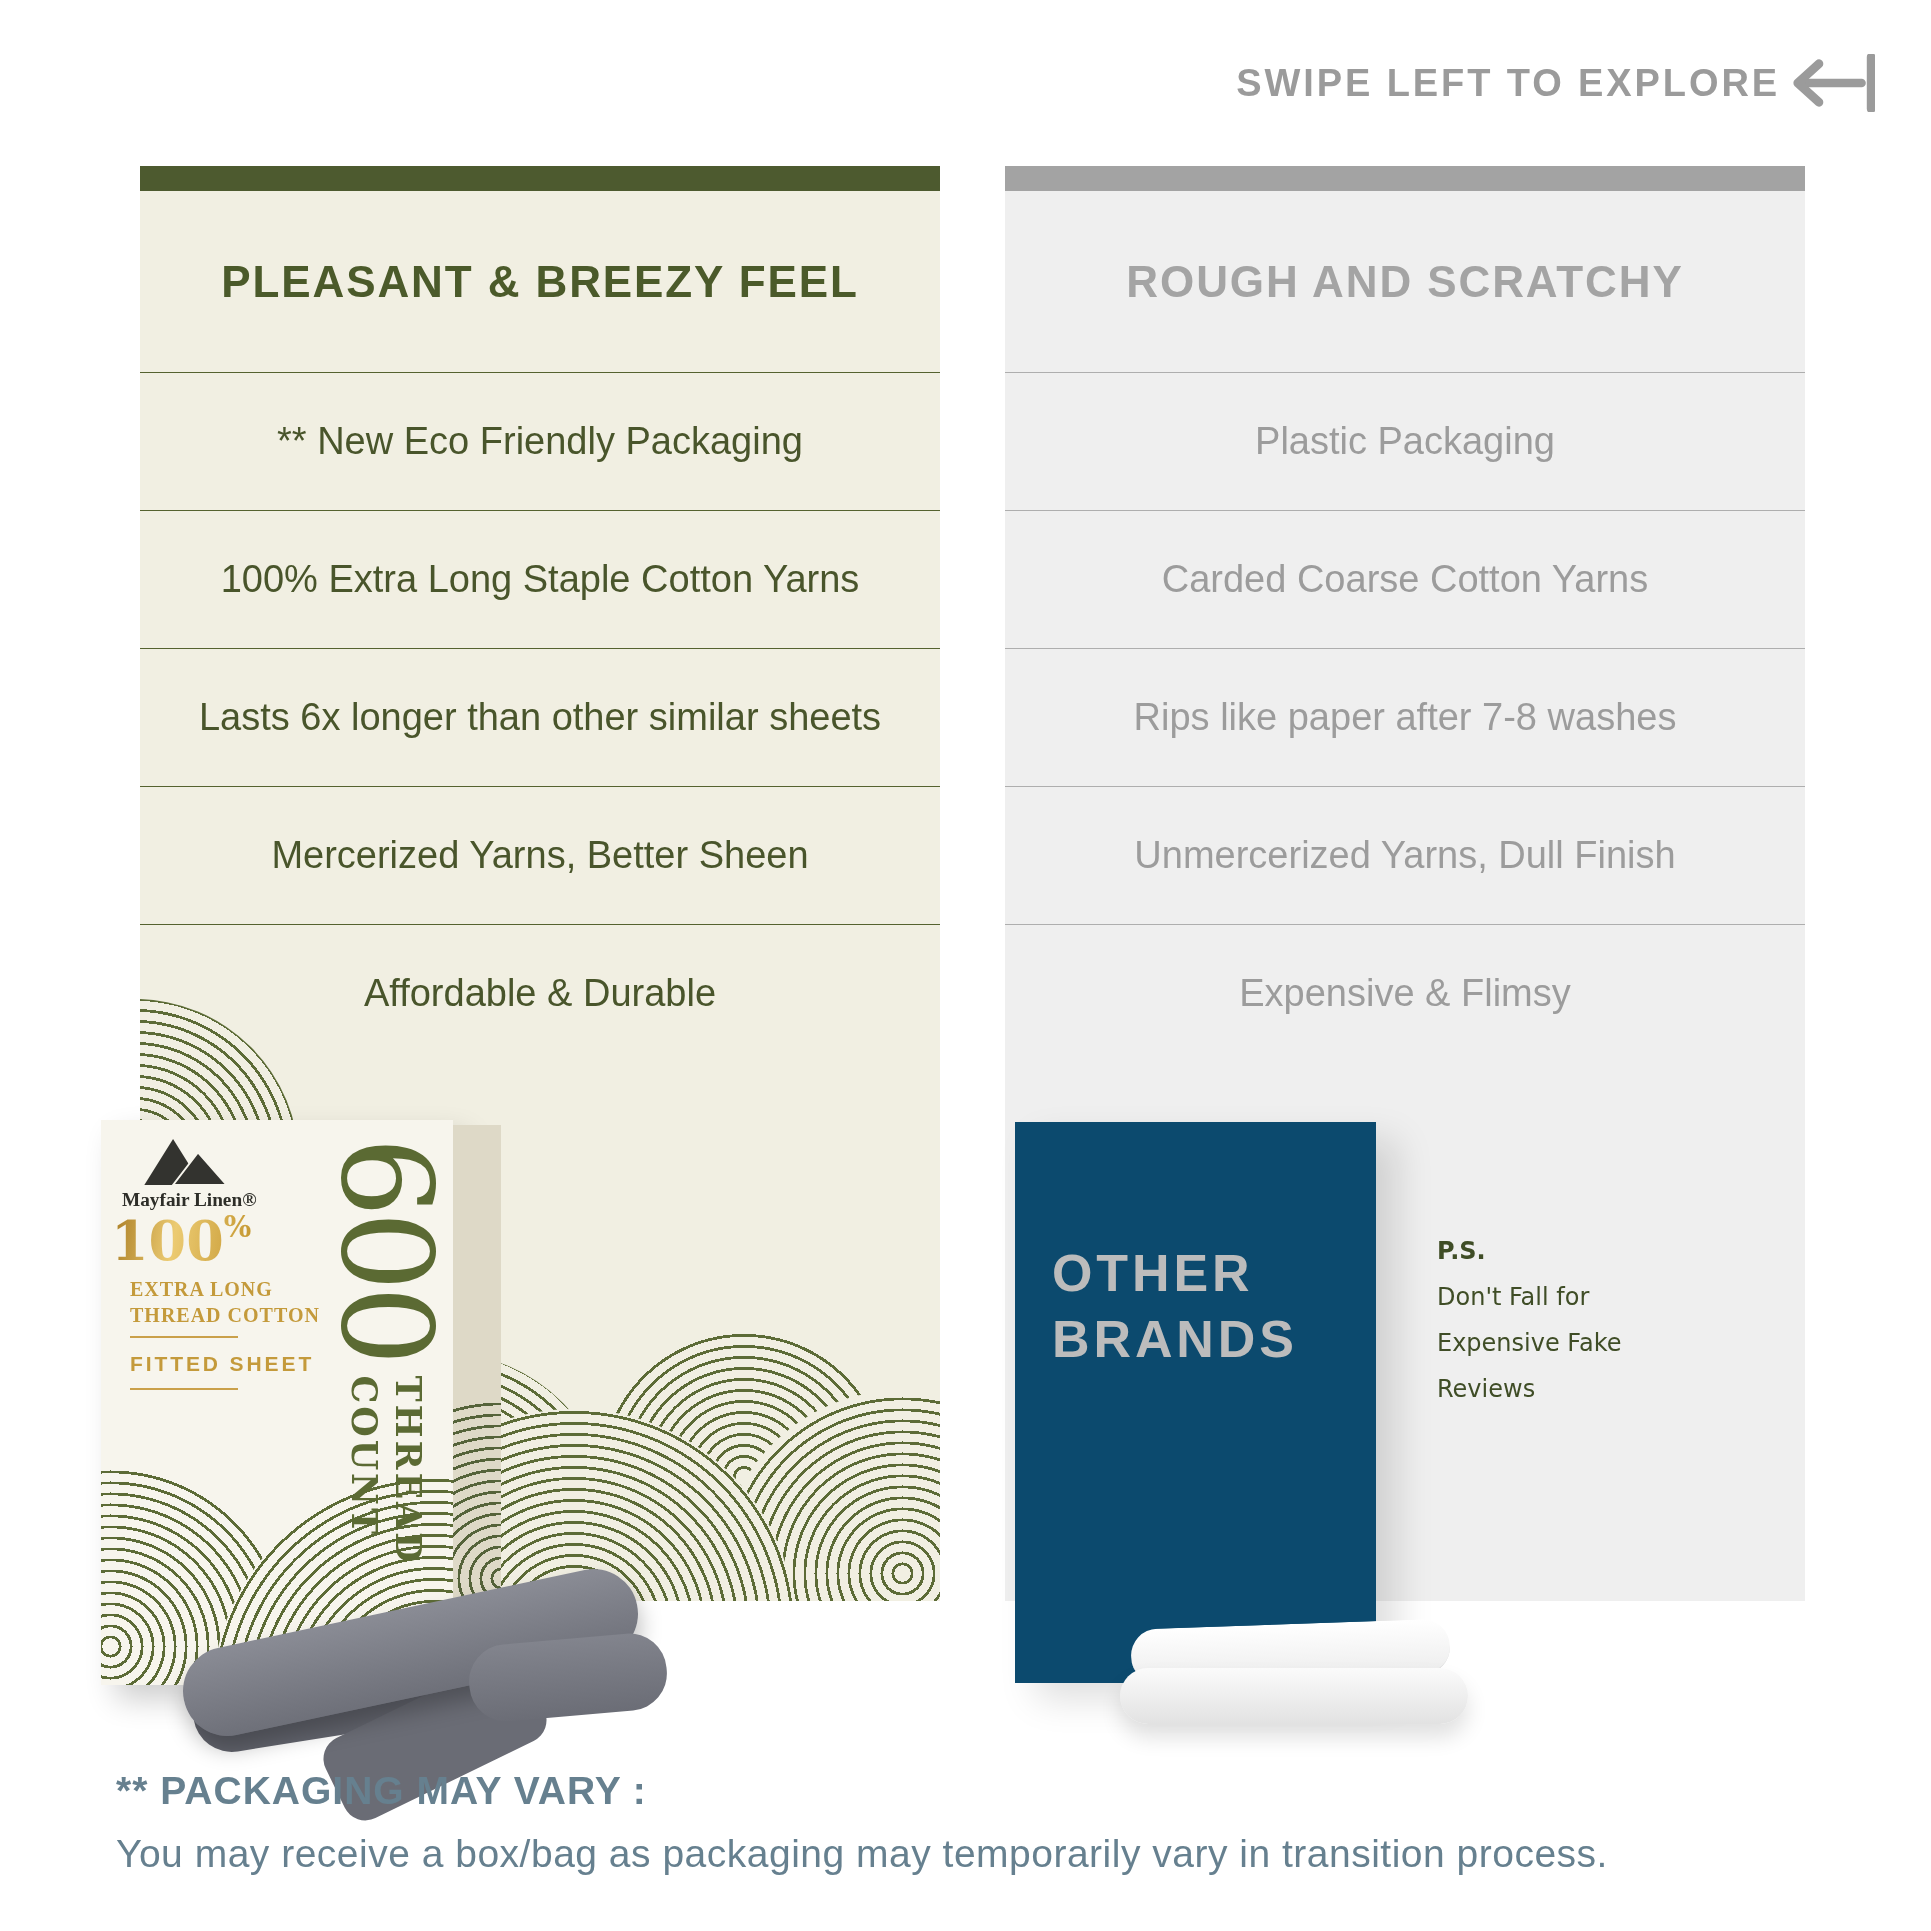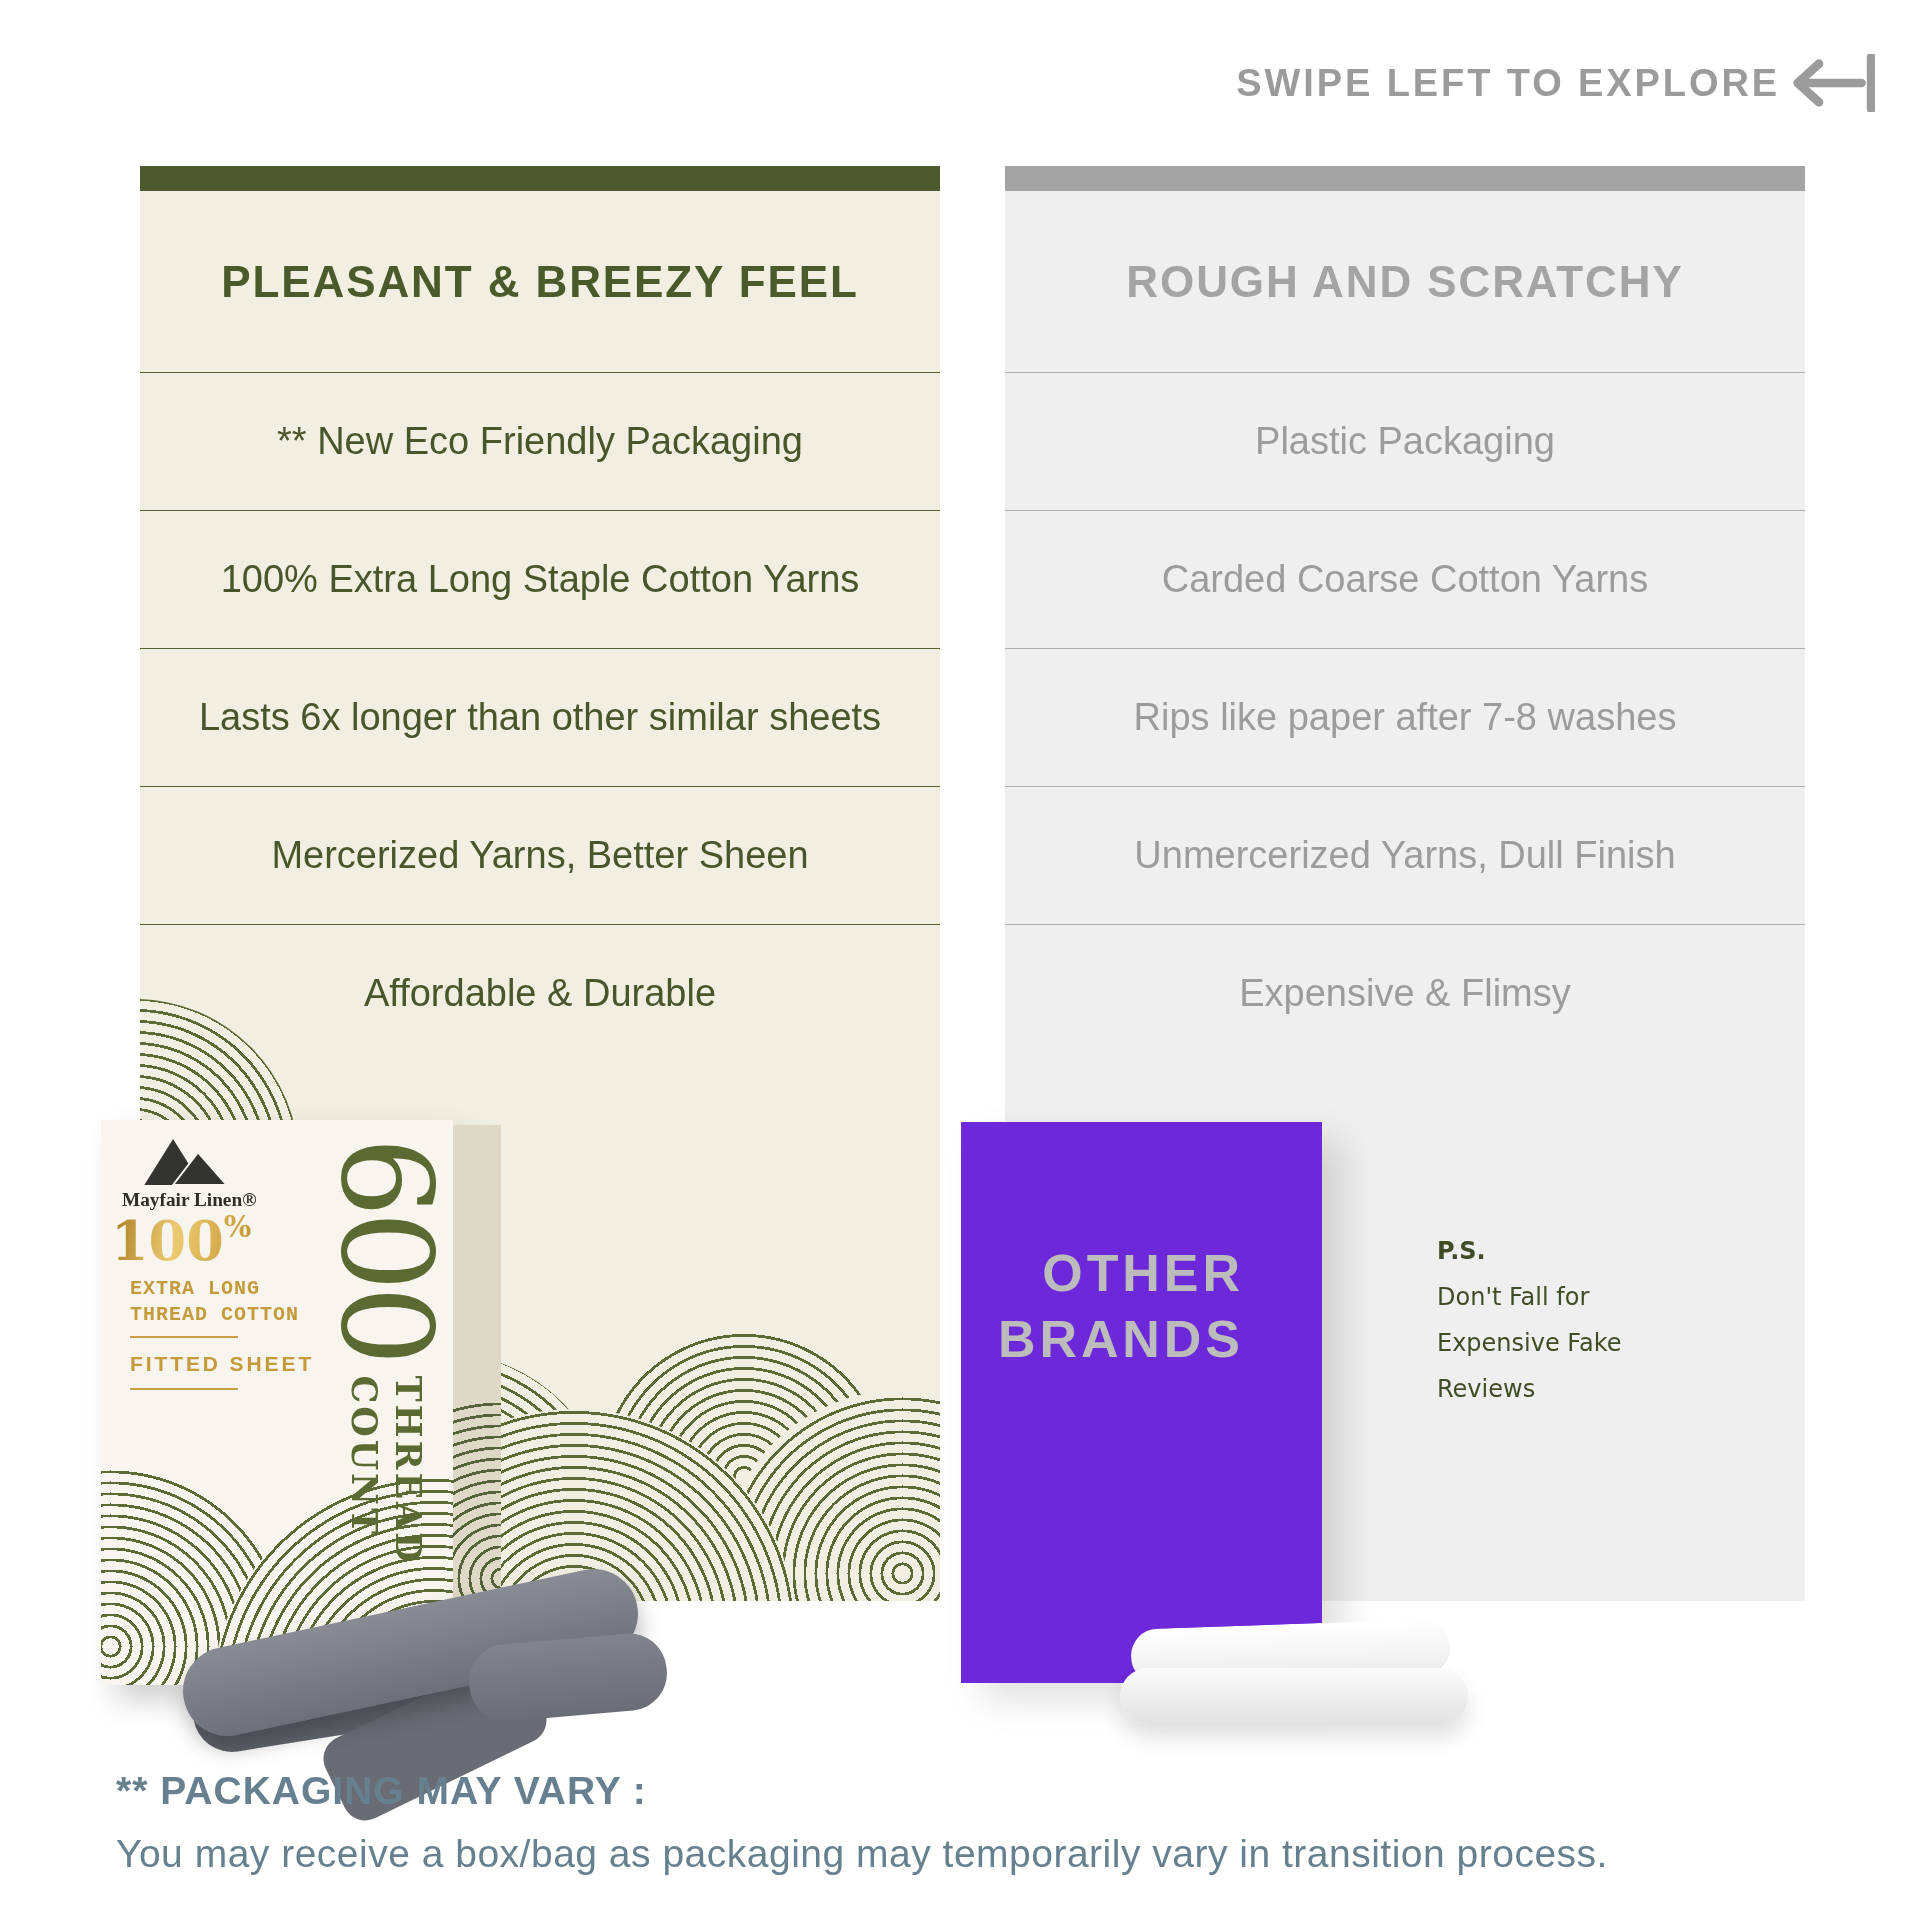--- a/index.html
+++ b/index.html
@@ -44,21 +44,21 @@
   .mb-front { position:absolute; left:0; top:0; width:352px; height:565px; background:#f7f5ed;
               overflow:hidden; box-shadow:13.5px 15.4px 29px rgba(0,0,0,0.20); }
   .mb-side  { position:absolute; left:352px; top:4.8px; width:48px; height:560px; background:#ded9c7; overflow:hidden; }
   .mb-logo  { position:absolute; left:21px; top:19.3px; width:126px; text-align:center; z-index:4; }
   .mb-logo svg { display:block; margin:0 auto; }
   .mb-brand { font-family:"Liberation Serif", serif; font-size:19.3px; font-weight:700; color:#2e2e29; margin-top:3.9px; white-space:nowrap; }
   .mb-100 { position:absolute; left:10px; top:93px; z-index:4; font-family:"DejaVu Serif", serif; font-size:54px; line-height:1;
             background:linear-gradient(100deg,#a87b22,#eccb72 45%,#c3952f);
             -webkit-background-clip:text; background-clip:text; color:transparent; font-weight:700; }
   .mb-100 .pct { font-size:29px; vertical-align:23px; }
-  .mb-fiber { position:absolute; left:29px; top:156px; z-index:4; font-family:Liberation Mono, monospace; font-weight:700;
+  .mb-fiber { position:absolute; left:29px; top:156px; z-index:4; font-family:Liberation Serif, serif; font-weight:700;
               font-size:20px; line-height:1.3; color:#c49a3b; letter-spacing:1px; white-space:nowrap; }
   .mb-rule { position:absolute; left:29px; width:108px; height:1.9px; background:#caa04a; z-index:4; }
   .mb-rule.r1 { top:216px; }
   .mb-rule.r2 { top:268px; }
   .mb-type { position:absolute; left:29px; top:232px; z-index:4; font-size:21px; font-weight:700; letter-spacing:2.9px; color:#c49a3b; white-space:nowrap; }
   .mb-vert { position:absolute; left:62px; top:189px; width:446px; height:102px; z-index:3;
              transform:rotate(90deg); transform-origin:50% 50%;
              display:flex; align-items:center; gap:15.4px; }
   .mb-600 { font-family:"DejaVu Serif", serif; font-size:126px; line-height:1; color:#5b6a33; letter-spacing:-5.8px; }
   .mb-count { font-family:"DejaVu Serif", serif; font-size:35px; letter-spacing:2.9px; color:#5b6a33; line-height:1.25; font-weight:700; white-space:nowrap; }
@@ -66,22 +66,22 @@
   
   .gray-sheets { position:absolute; left:179px; top:1583px; width:502px; height:203px; z-index:6; }
   .gs { position:absolute; }
   .gs-back { left:11.6px; top:64px; width:434px; height:77px; background:#62646d; border-radius:39px; transform:rotate(-9deg); }
   .gs-main { left:0; top:25px; width:463px; height:89px; background:linear-gradient(180deg,#8a8c95,#6e7079); border-radius:44px;
              transform:rotate(-12deg); box-shadow:0 13.5px 21px rgba(0,0,0,0.25); }
   .gs-corner { left:145px; top:112px; width:222px; height:89px; background:#6a6c75; border-radius:23px; transform:rotate(-26deg); }
   .gs-right { left:290px; top:56px; width:198px; height:77px; background:linear-gradient(180deg,#82848d,#6b6d76); border-radius:37px; transform:rotate(-5deg); }
 
   
-  .other-box { position:absolute; left:961px; top:1122px; width:361px; height:561px; background:#6d28d9;
-               box-shadow:21px 17.4px 35px rgba(0,0,0,0.13); z-index:5;text-align:right; }
+  .other-box { position:absolute; left:1015px; top:1122px; width:361px; height:561px; background:#0c4a6e;
+               box-shadow:21px 17.4px 35px rgba(0,0,0,0.13); z-index:5; }
   .ob-label { position:absolute; left:37px; top:118px; font-size:52px; font-weight:700; letter-spacing:3.9px;
               line-height:66px; color:#bcbcbc; }
   .white-sheets { position:absolute; left:1110px; top:1624px; width:386px; height:116px; z-index:6; }
   .ws { position:absolute; }
   .ws-top { left:21px; top:0; width:319px; height:54px; background:linear-gradient(180deg,#ffffff,#ededed); border-radius:27px;
             transform:rotate(-2deg); border-bottom:1.9px solid #dcdcdc; }
   .ws-bot { left:9.7px; top:44px; width:348px; height:56px; background:linear-gradient(180deg,#fbfbfb,#e2e2e2); border-radius:28px;
             box-shadow:0 13.5px 21px rgba(0,0,0,0.12); }
 
   

